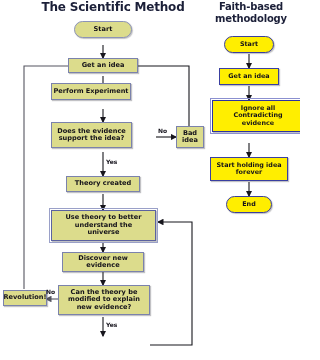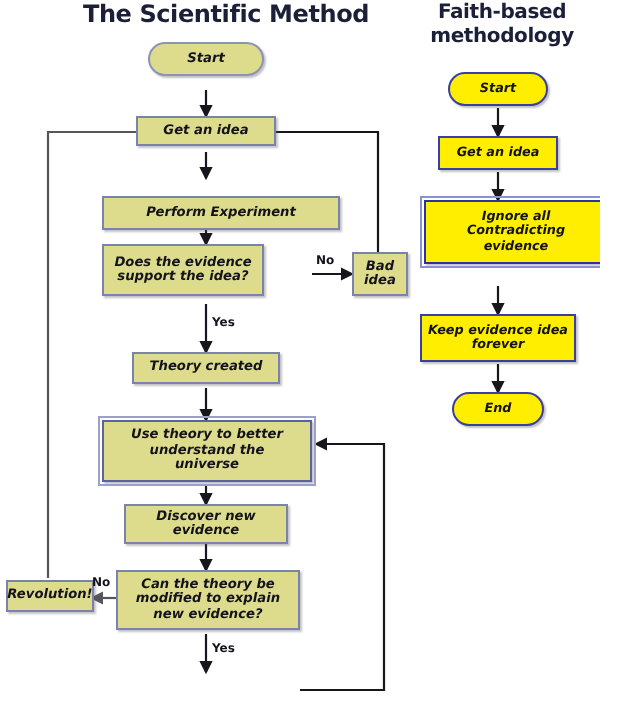--- a/index.html
+++ b/index.html
@@ -26,21 +26,20 @@
 
   .node{
     position:absolute;
     box-sizing:border-box;
     display:flex;align-items:center;justify-content:center;
     text-align:center;
     font-weight:bold;
     color:#14121a;
     line-height:1.12;
     z-index:3;
-    font-style:italic;
   }
   
   .sci{
     background:#dcdc8c;
     border:1px solid #7b82ac;
     font-size:6.6px;
     box-shadow:1px 1px 1px rgba(80,80,90,.35);
   }
   .sci.pill{
     border-radius:999px;
@@ -125,21 +124,21 @@
   <div class="title" id="title-left">The Scientific Method</div>
   <div class="title" id="title-right">
     <span>Faith-based</span><br>
     <span>methodology</span>
   </div>
 
   <div class="node sci pill" style="left:74px;top:21px;width:58px;height:17px;">Start</div>
 
   <div class="node sci" style="left:68px;top:58px;width:70px;height:15px;">Get an idea</div>
 
-  <div class="node sci" style="left:51px;top:98px;width:119px;height:17px;">Perform Experiment</div>
+  <div class="node sci" style="left:51px;top:83px;width:80px;height:17px;">Perform Experiment</div>
 
   <div class="node sci" style="left:51px;top:122px;width:81px;height:26px;">
     <span>
       <span>Does the evidence</span><br>
       <span>support the idea?</span>
     </span>
   </div>
 
   <div class="node sci" style="left:176px;top:126px;width:28px;height:22px;">
     <span>
@@ -188,20 +187,20 @@
   <div class="node faith emph" style="left:212px;top:100px;width:92px;height:32px;">
     <span>
       <span>Ignore all</span><br>
       <span>Contradicting</span><br>
       <span>evidence</span>
     </span>
   </div>
 
   <div class="node faith" style="left:210px;top:157px;width:78px;height:24px;">
     <span>
-      <span>Keep evidence idea</span><br>
+      <span>Start holding idea</span><br>
       <span>forever</span>
     </span>
   </div>
 
   <div class="node faith pill" style="left:226px;top:196px;width:46px;height:17px;">End</div>
 
 </div>
 
 </body></html>

